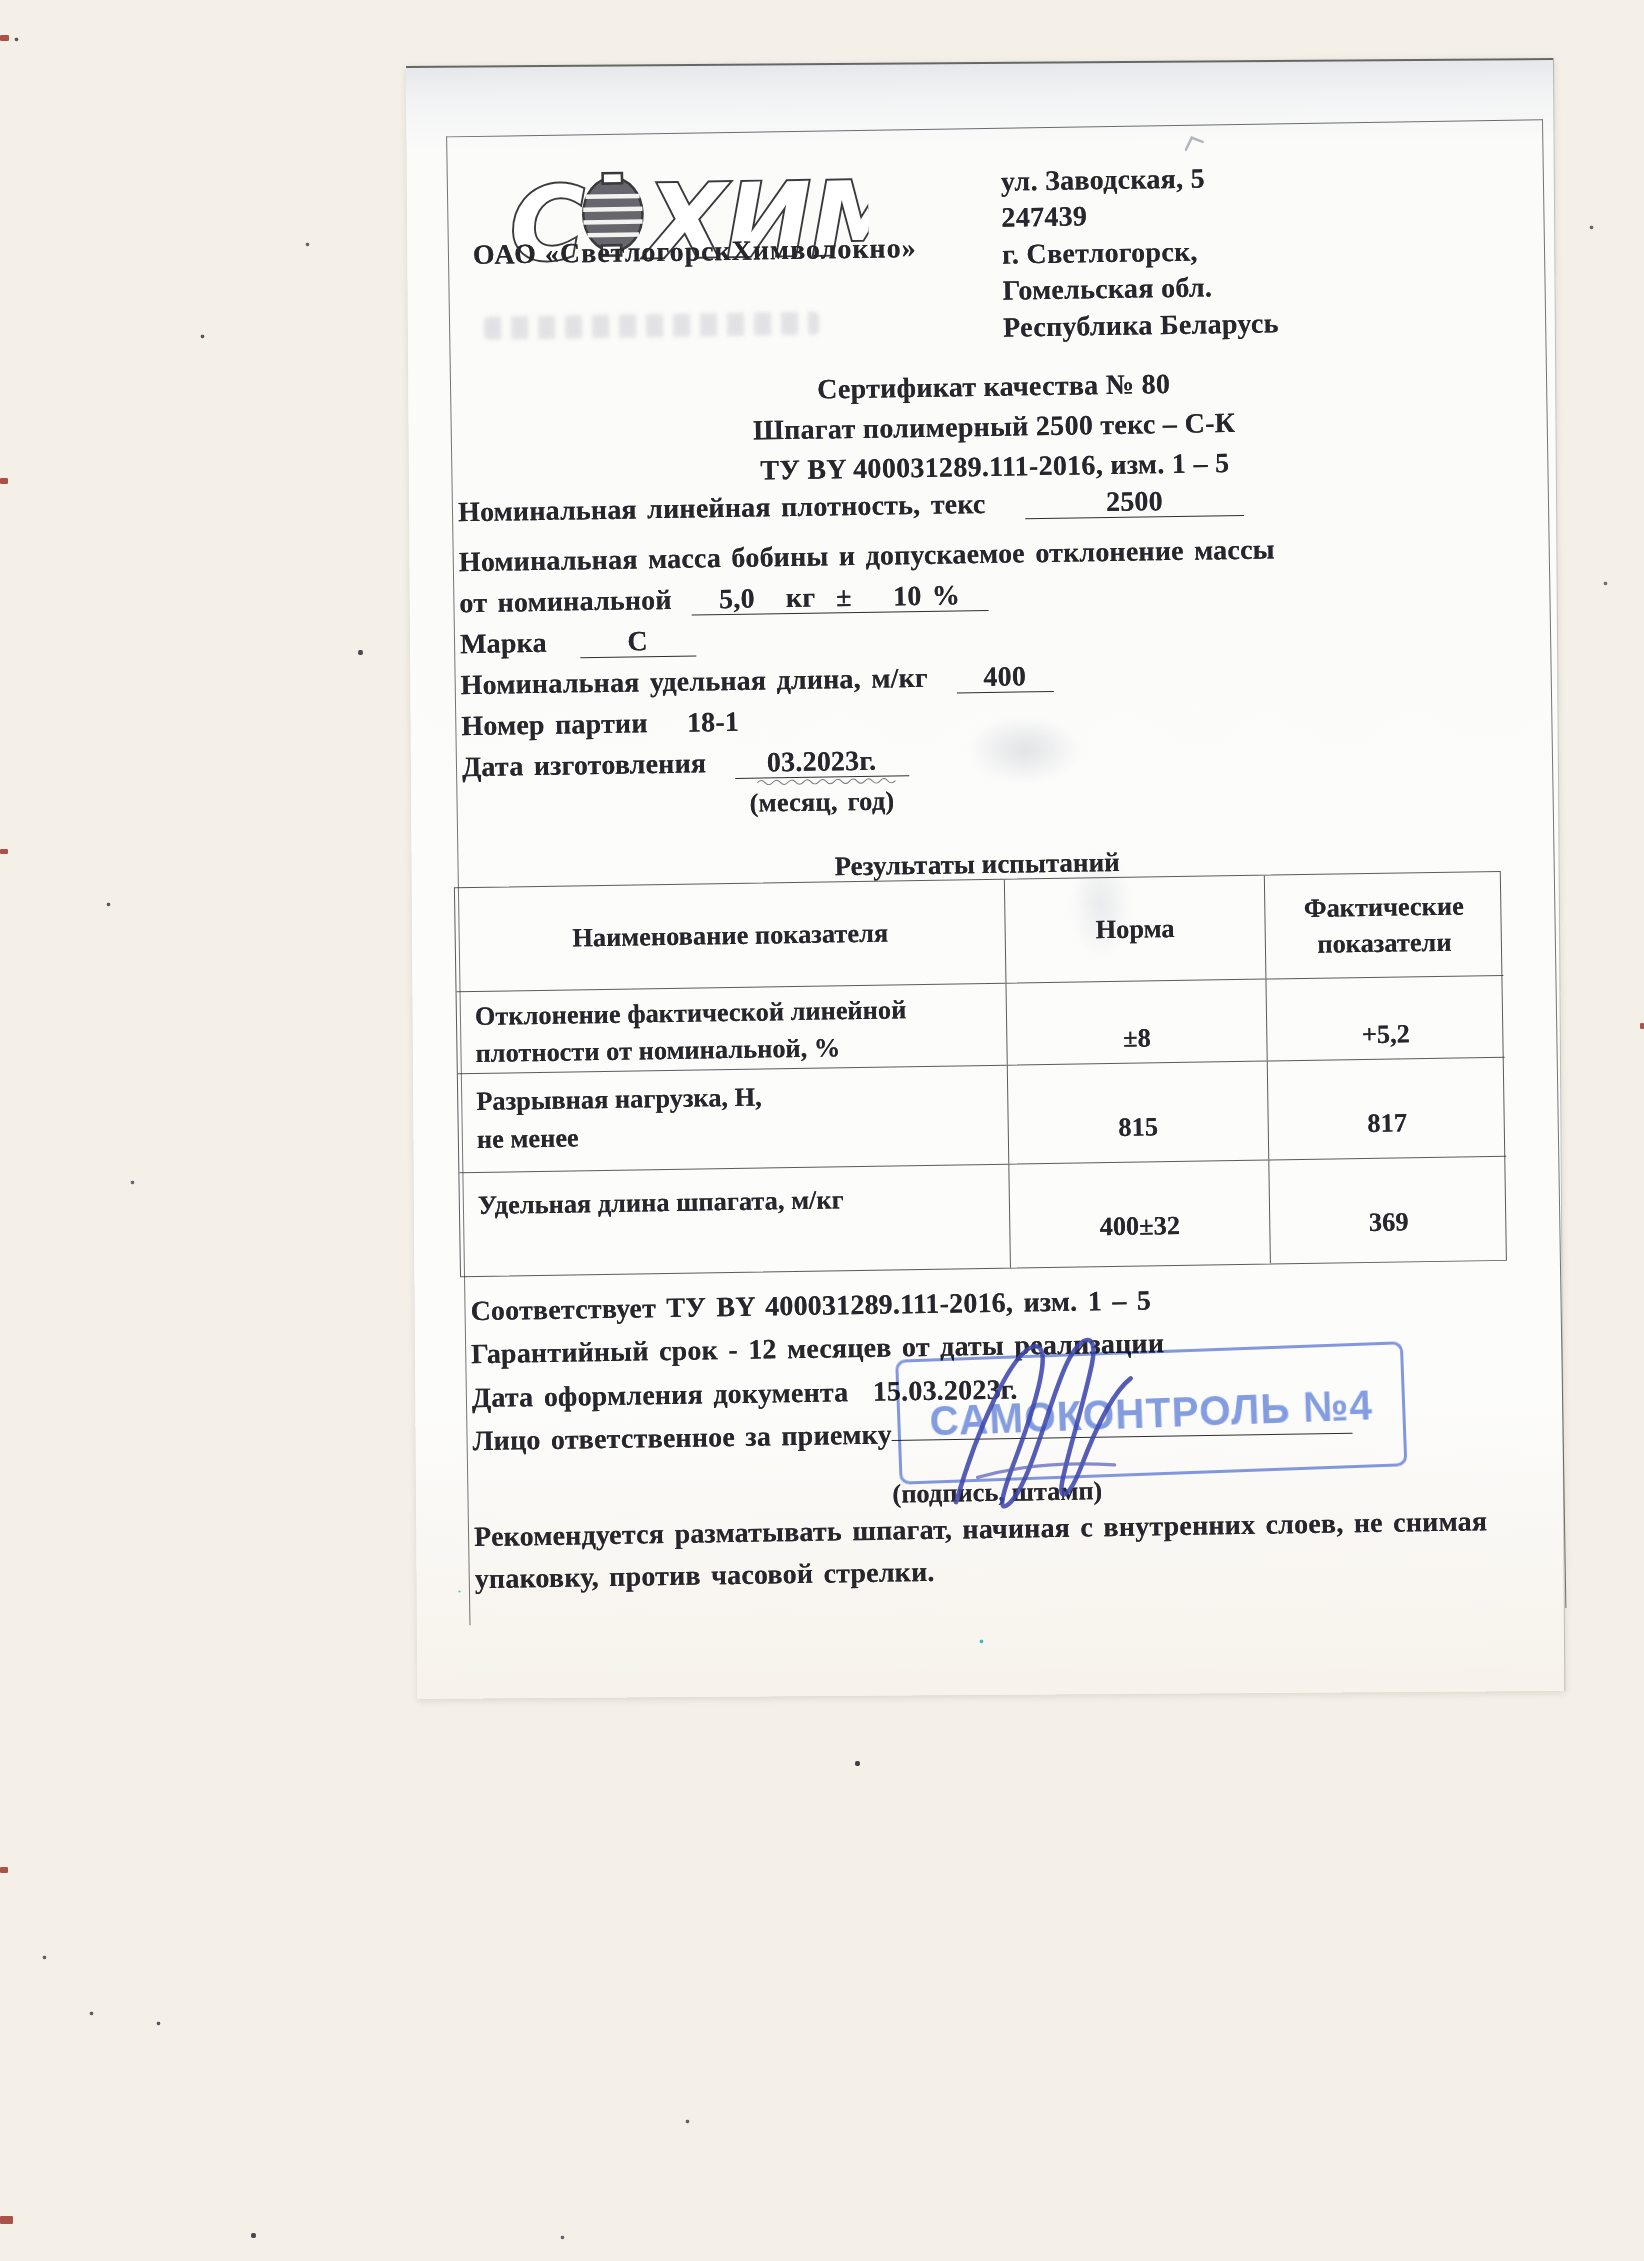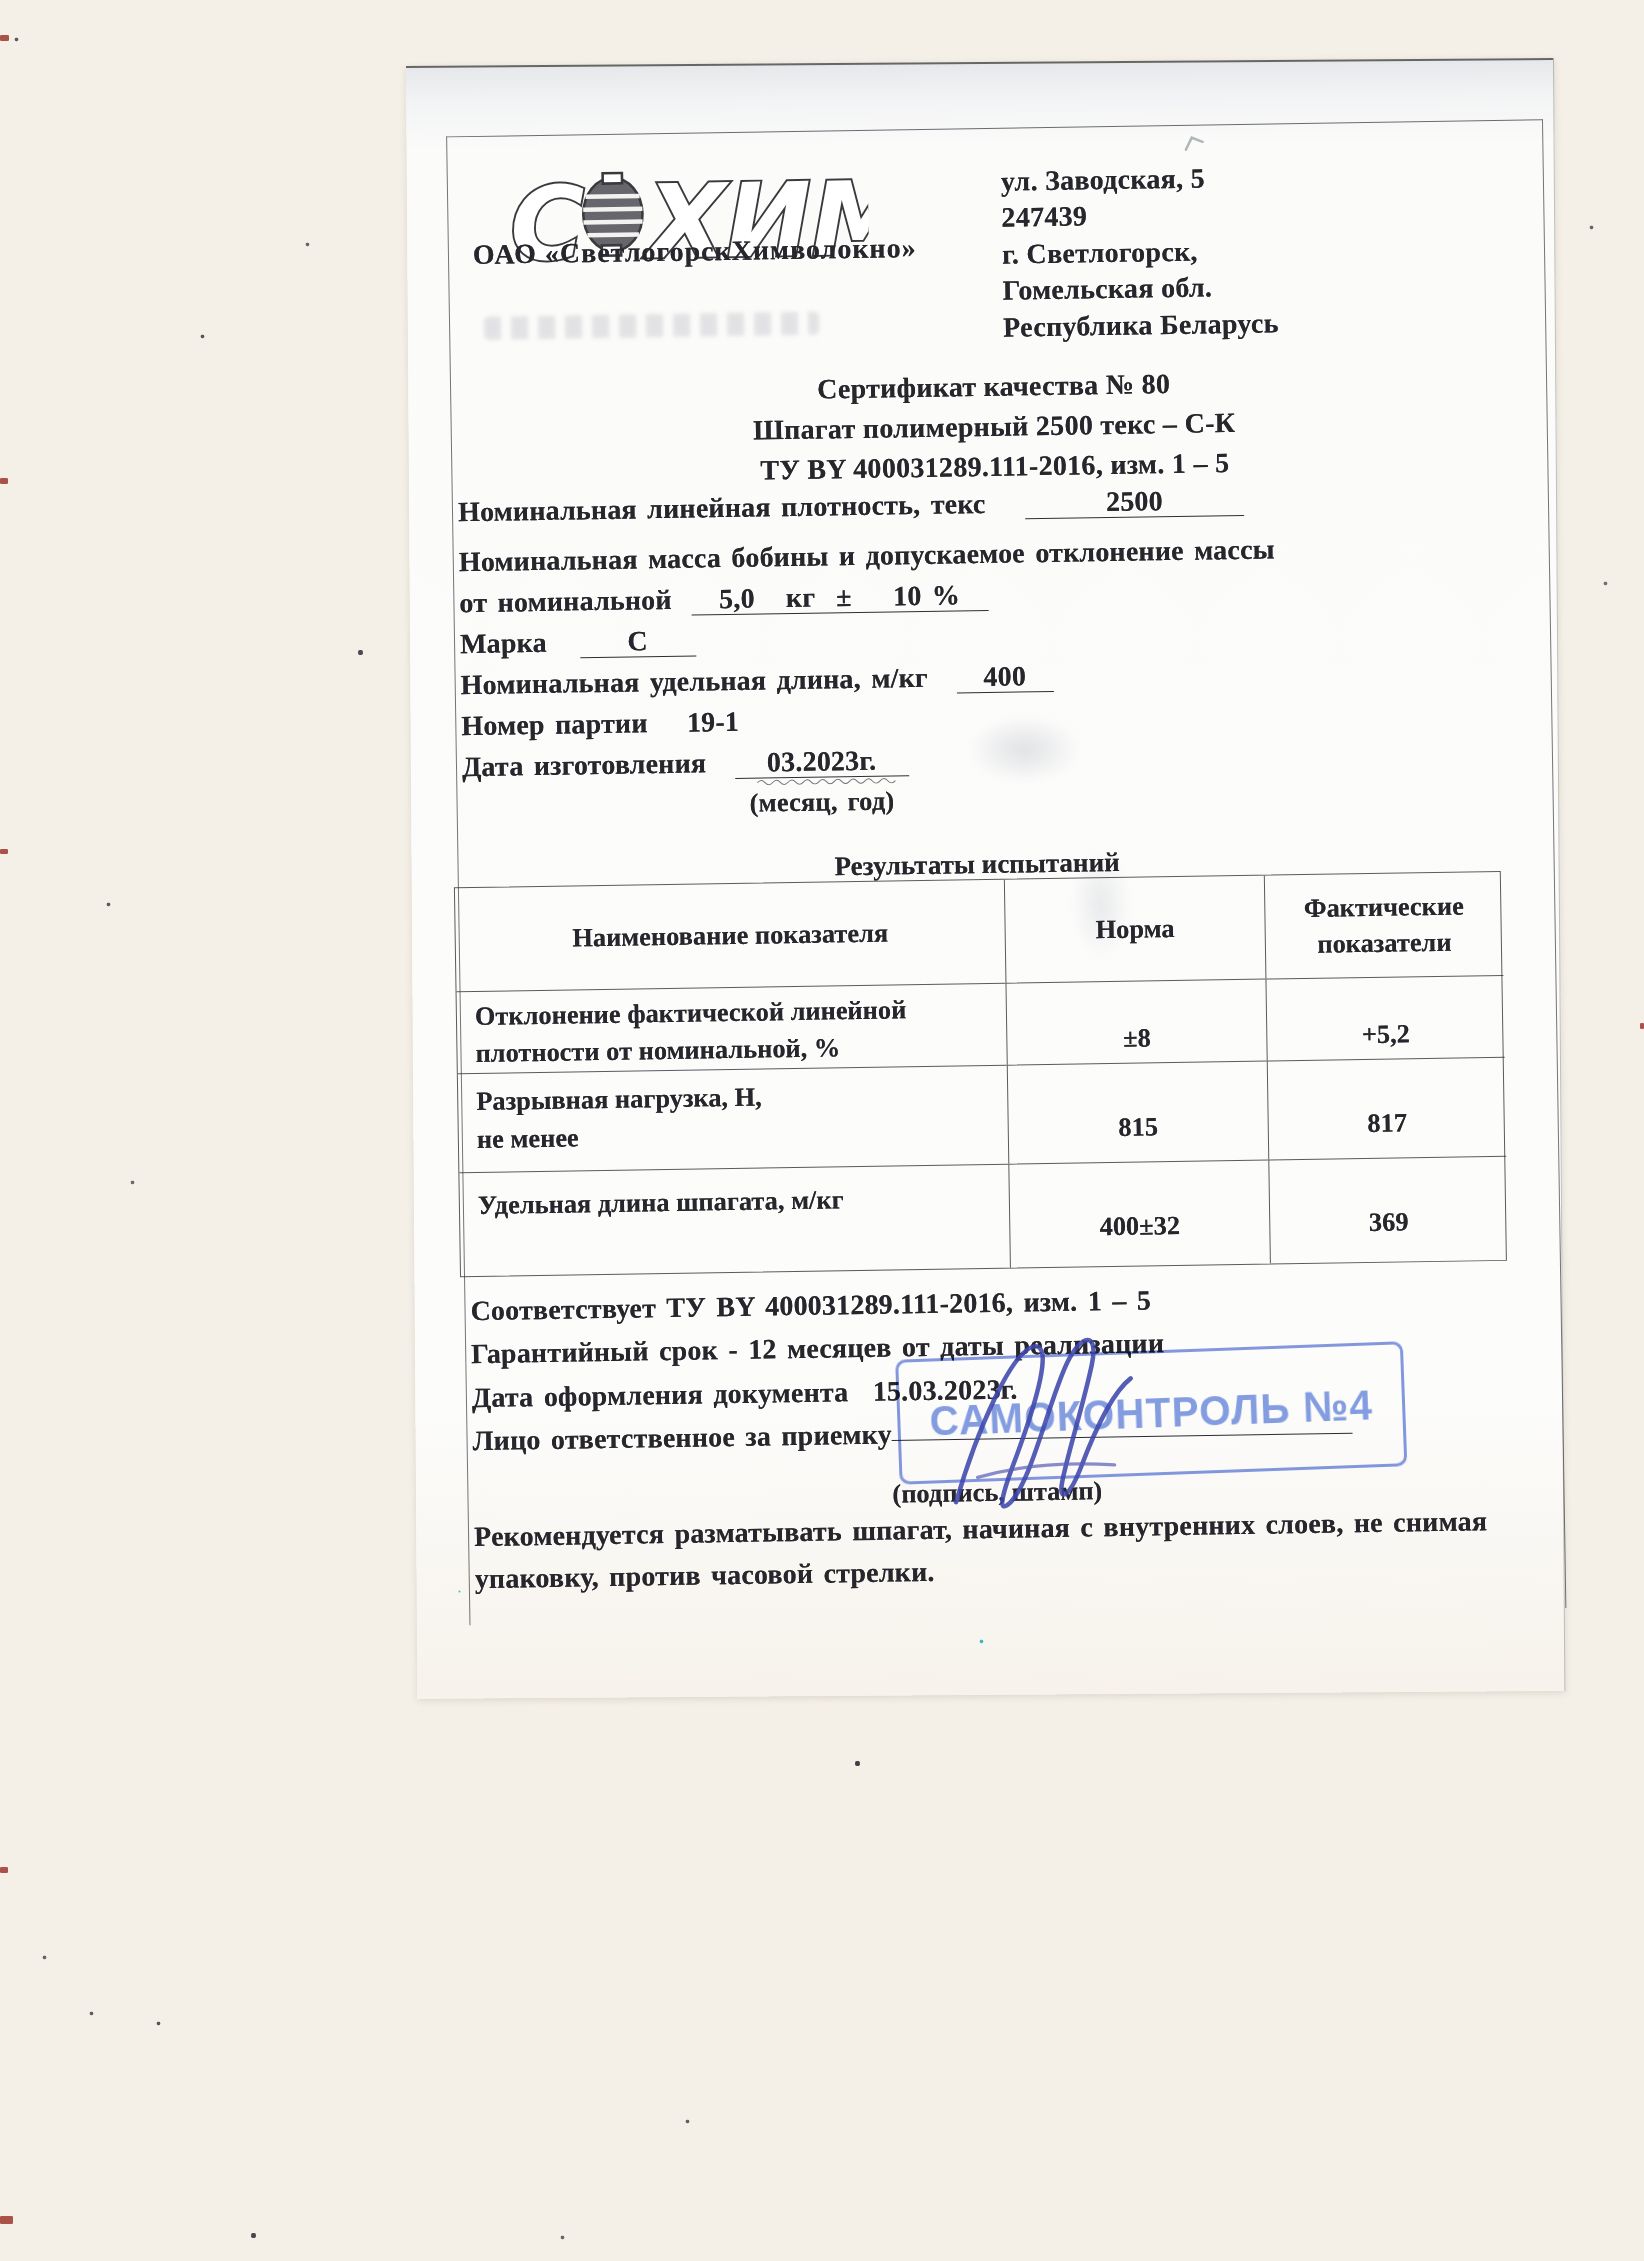--- a/index.html
+++ b/index.html
@@ -152,21 +152,21 @@
         <div class="fline">
           <span>Марка</span>
           <span class="uline" style="min-width:90px;margin-left:22.5px;">С</span>
         </div>
         <div class="fline">
           <span>Номинальная удельная длина, м/кг</span>
           <span class="uline" style="min-width:71px;margin-left:18px;">400</span>
         </div>
         <div class="fline">
           <span>Номер партии</span><span class="spacer"></span>
-          <span>19-1</span>
+          <span>18-1</span>
         </div>
         <div class="fline datewrap">
           <span>Дата изготовления</span>
           <span class="uline" style="min-width:148px;margin-left:18px;">03.2023г.</span>
           <svg class="squig" width="155" height="6.4" viewBox="0 0 240 10">
             <path d="M2 5 q6 -7 12 0 t12 0 t12 0 t12 0 t12 0 t12 0 t12 0 t12 0 t12 0 t12 0 t12 0 t12 0 t12 0 t12 0 t12 0 t12 0 t12 0 t12 0" fill="none" stroke="#55555a" stroke-width="1.6"></path>
           </svg>
         </div>
         <div class="hint">(месяц, год)</div>
       </div>

